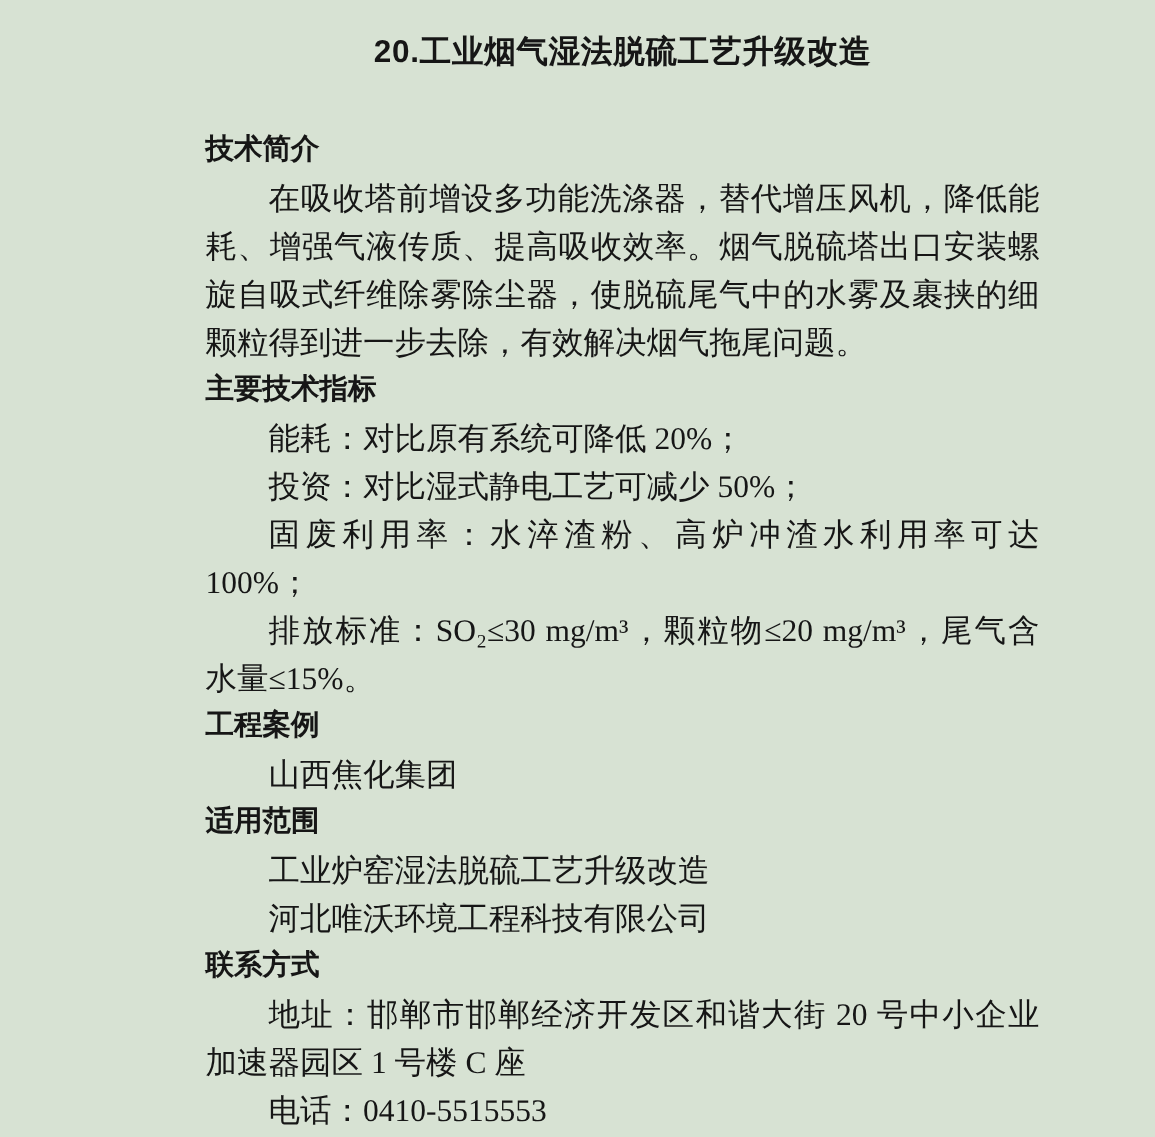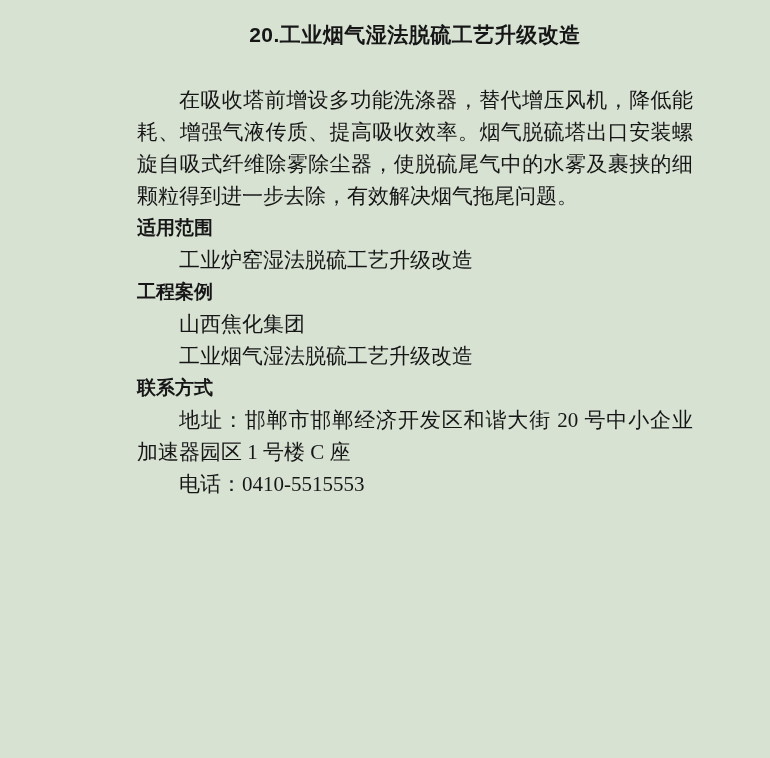--- a/index.html
+++ b/index.html
@@ -46,36 +46,44 @@
   }
 </style>
 </head>
 <body style="background: rgb(215, 226, 211); color: rgb(22, 22, 22);">
 
 <div class="doc">
 
   <h1 class="doc-title">20.工业烟气湿法脱硫工艺升级改造</h1>
 
   <section>
+    <h2 class="sec-heading">技术简介</h2>
     <p class="sec-para">在吸收塔前增设多功能洗涤器，替代增压风机，降低能耗、增强气液传质、提高吸收效率。烟气脱硫塔出口安装螺旋自吸式纤维除雾除尘器，使脱硫尾气中的水雾及裹挟的细颗粒得到进一步去除，有效解决烟气拖尾问题。</p>
   </section>
 
-
   <section>
-    <h2 class="sec-heading">适用范围</h2>
-    <p class="sec-para">工业炉窑湿法脱硫工艺升级改造</p>
+    <h2 class="sec-heading">主要技术指标</h2>
+    <p class="sec-para">能耗：对比原有系统可降低 20%；</p>
+    <p class="sec-para">投资：对比湿式静电工艺可减少 50%；</p>
+    <p class="sec-para">固废利用率：水淬渣粉、高炉冲渣水利用率可达 100%；</p>
+    <p class="sec-para">排放标准：SO₂≤30 mg/m³，颗粒物≤20 mg/m³，尾气含水量≤15%。</p>
   </section>
 
   <section>
     <h2 class="sec-heading">工程案例</h2>
     <p class="sec-para">山西焦化集团</p>
   </section>
 
   <section>
-    <p class="sec-para">工业烟气湿法脱硫工艺升级改造</p>
+    <h2 class="sec-heading">适用范围</h2>
+    <p class="sec-para">工业炉窑湿法脱硫工艺升级改造</p>
+  </section>
+
+  <section>
+    <p class="sec-para">河北唯沃环境工程科技有限公司</p>
   </section>
 
   <section>
     <h2 class="sec-heading">联系方式</h2>
     <p class="sec-para">地址：邯郸市邯郸经济开发区和谐大街 20 号中小企业加速器园区 1 号楼 C 座</p>
     <p class="sec-para">电话：0410-5515553</p>
   </section>
 
 </div>
 

